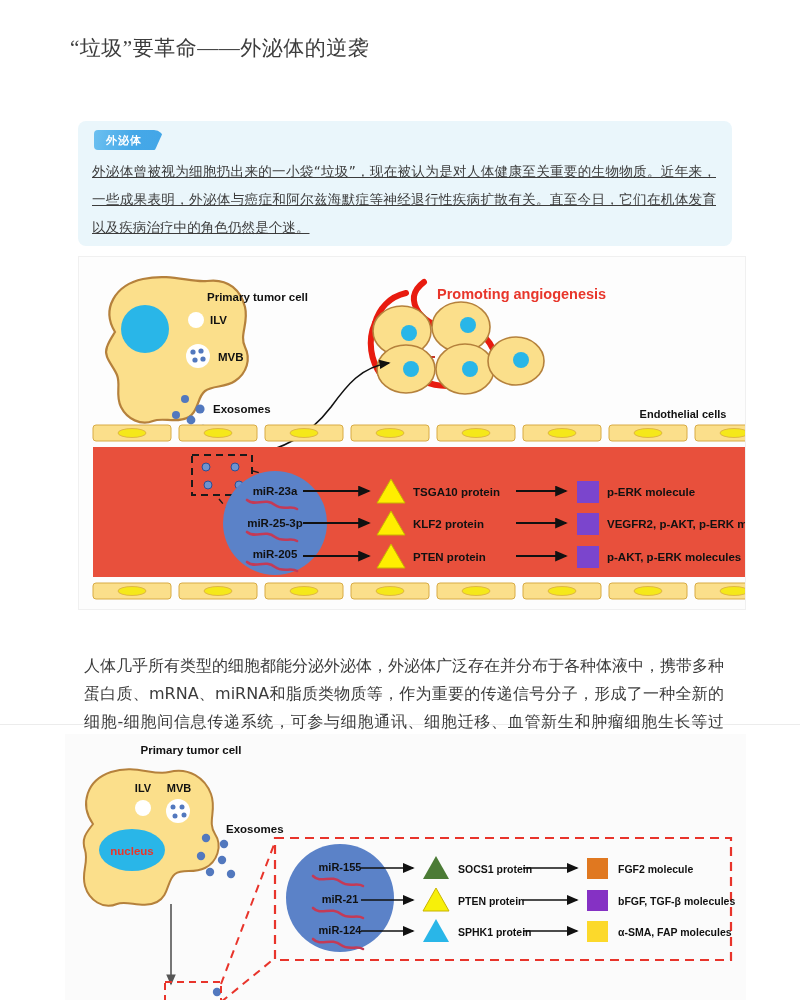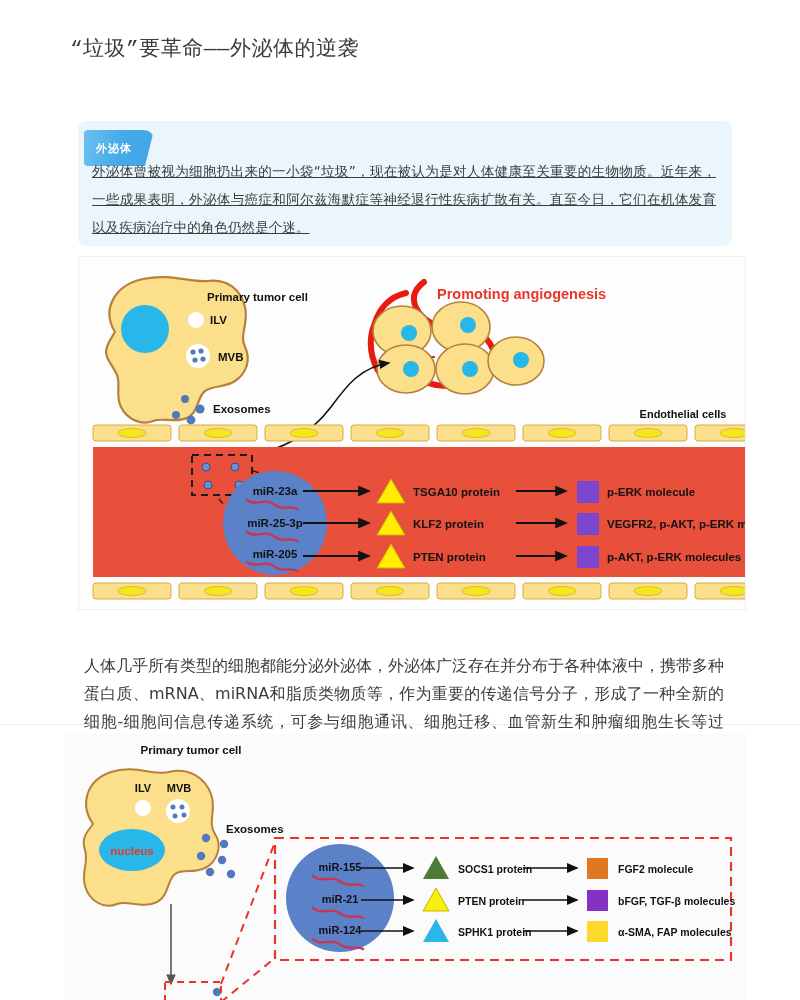--- a/index.html
+++ b/index.html
@@ -7,30 +7,30 @@
     width:800px;height:1000px;background:#ffffff;overflow:hidden;
     font-family:"Liberation Sans","DejaVu Sans",sans-serif;
     -webkit-font-smoothing:antialiased;
   }
   .page{position:relative;width:800px;height:1000px;}
 
   
   .article-title{
     position:absolute;left:70px;top:20px;width:660px;
     font-size:21px;color:#3c3c3c;font-weight:400;letter-spacing:.5px;
-    font-family:Liberation Mono, monospace;
+    font-family:Liberation Serif, serif;
   }
 
   
   .info-card{
     position:absolute;left:78px;top:121px;width:654px;height:125px;
     background:#eaf6fb;border-radius:8px;
   }
   .info-badge{
-    position:absolute;left:6px;top:9px;height:36px;padding:0 22px 0 12px;
+    position:absolute;left:16px;top:9px;height:20px;padding:0 22px 0 12px;
     display:flex;align-items:center;
     background:linear-gradient(100deg,#6cc0f0 0%,#45a8e8 55%,#43a6e7 100%);
     color:#ffffff;font-size:11px;font-weight:bold;letter-spacing:1px;
     border-radius:4px 10px 10px 4px;
     clip-path:polygon(0 0,100% 0,calc(100% - 9px) 100%,0 100%);
     font-family:"DejaVu Sans","Liberation Sans",sans-serif;
   }
   .info-body{
     position:absolute;left:14px;top:36px;width:624px;
     font-size:13.6px;line-height:28px;color:#3c3c3c;text-align:justify;

